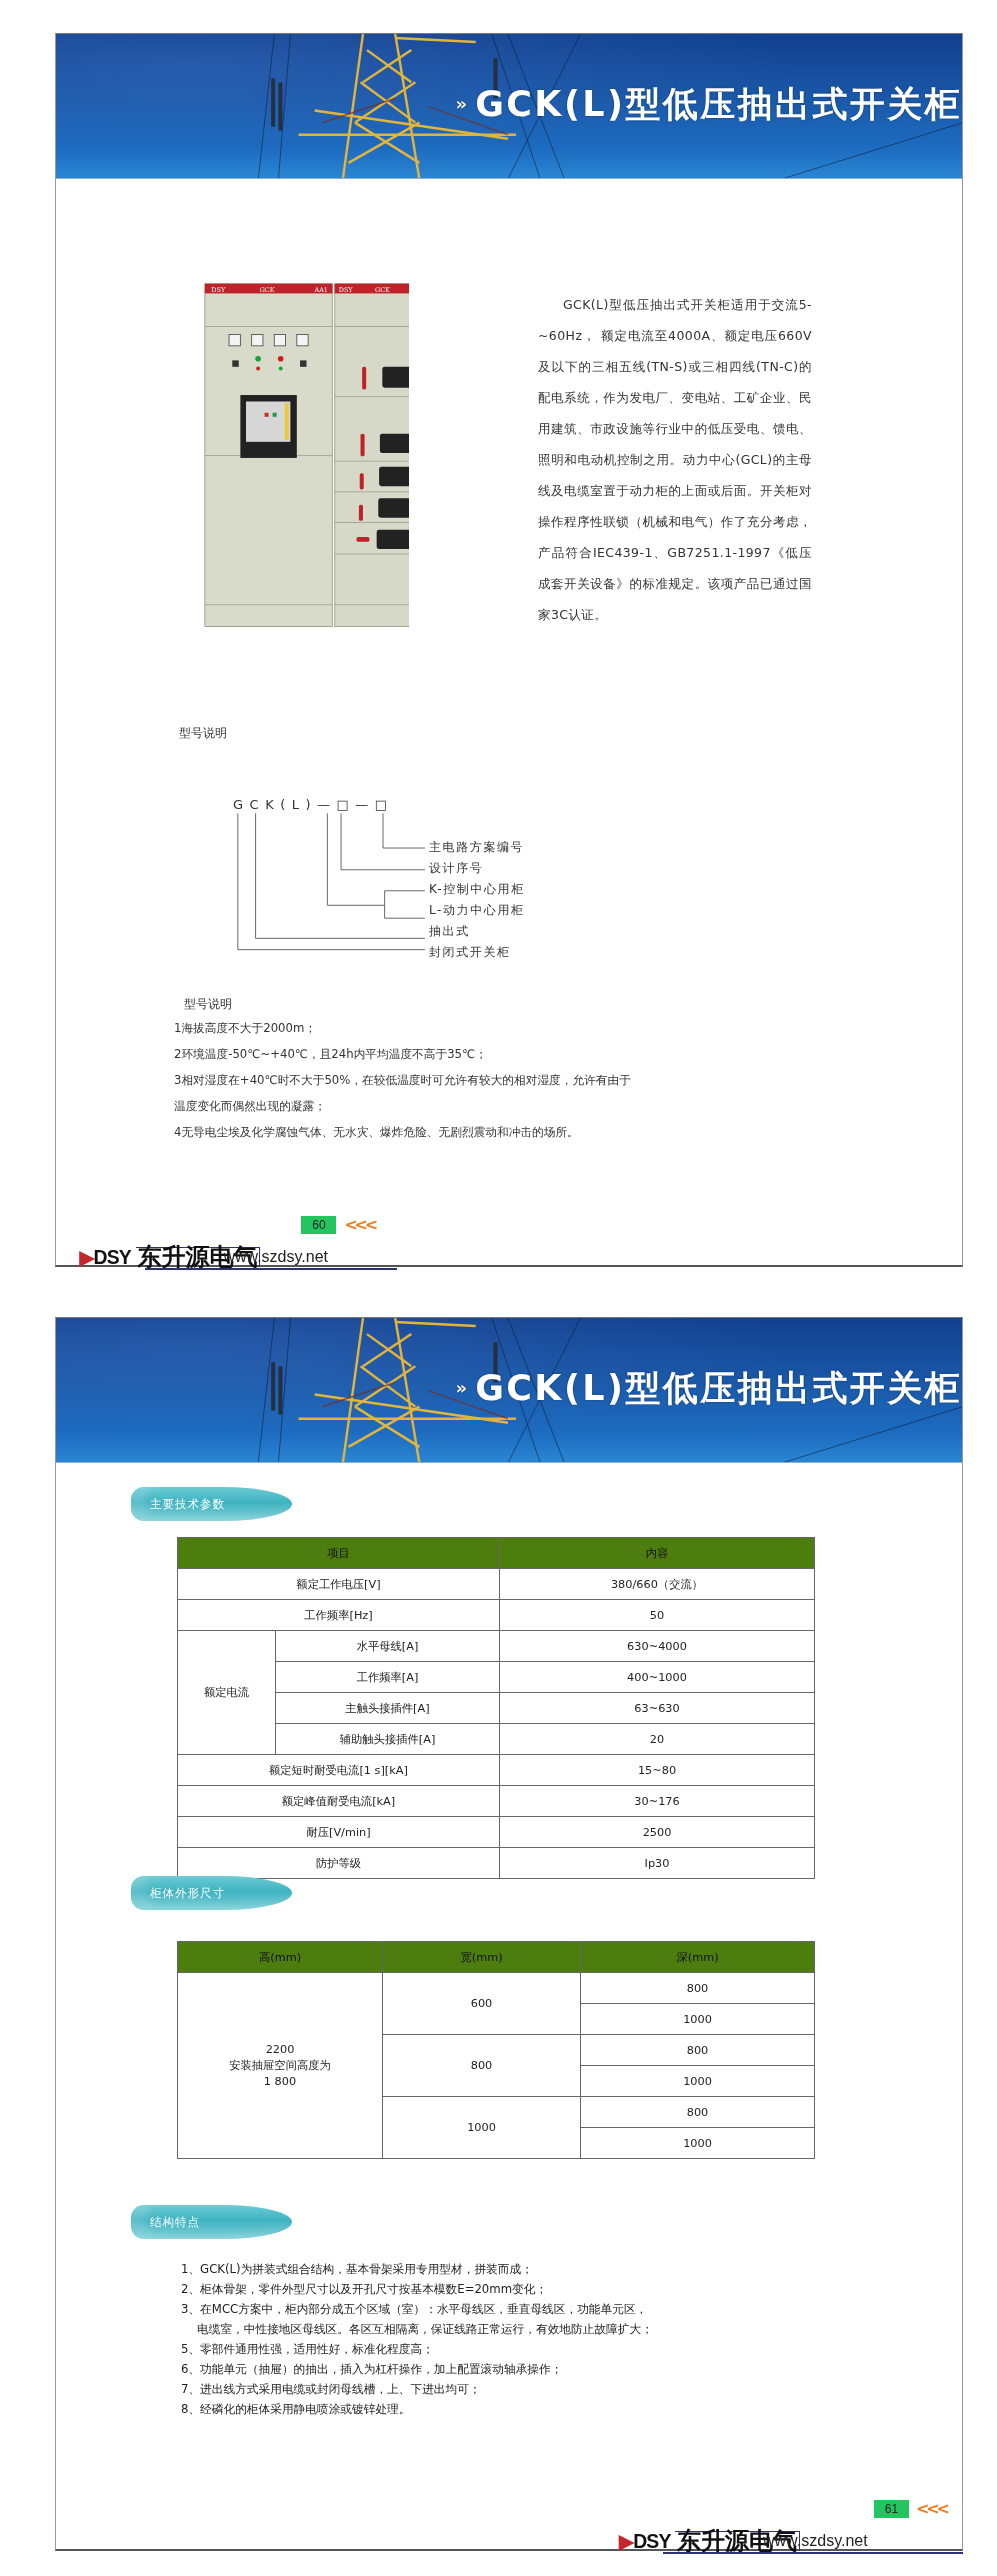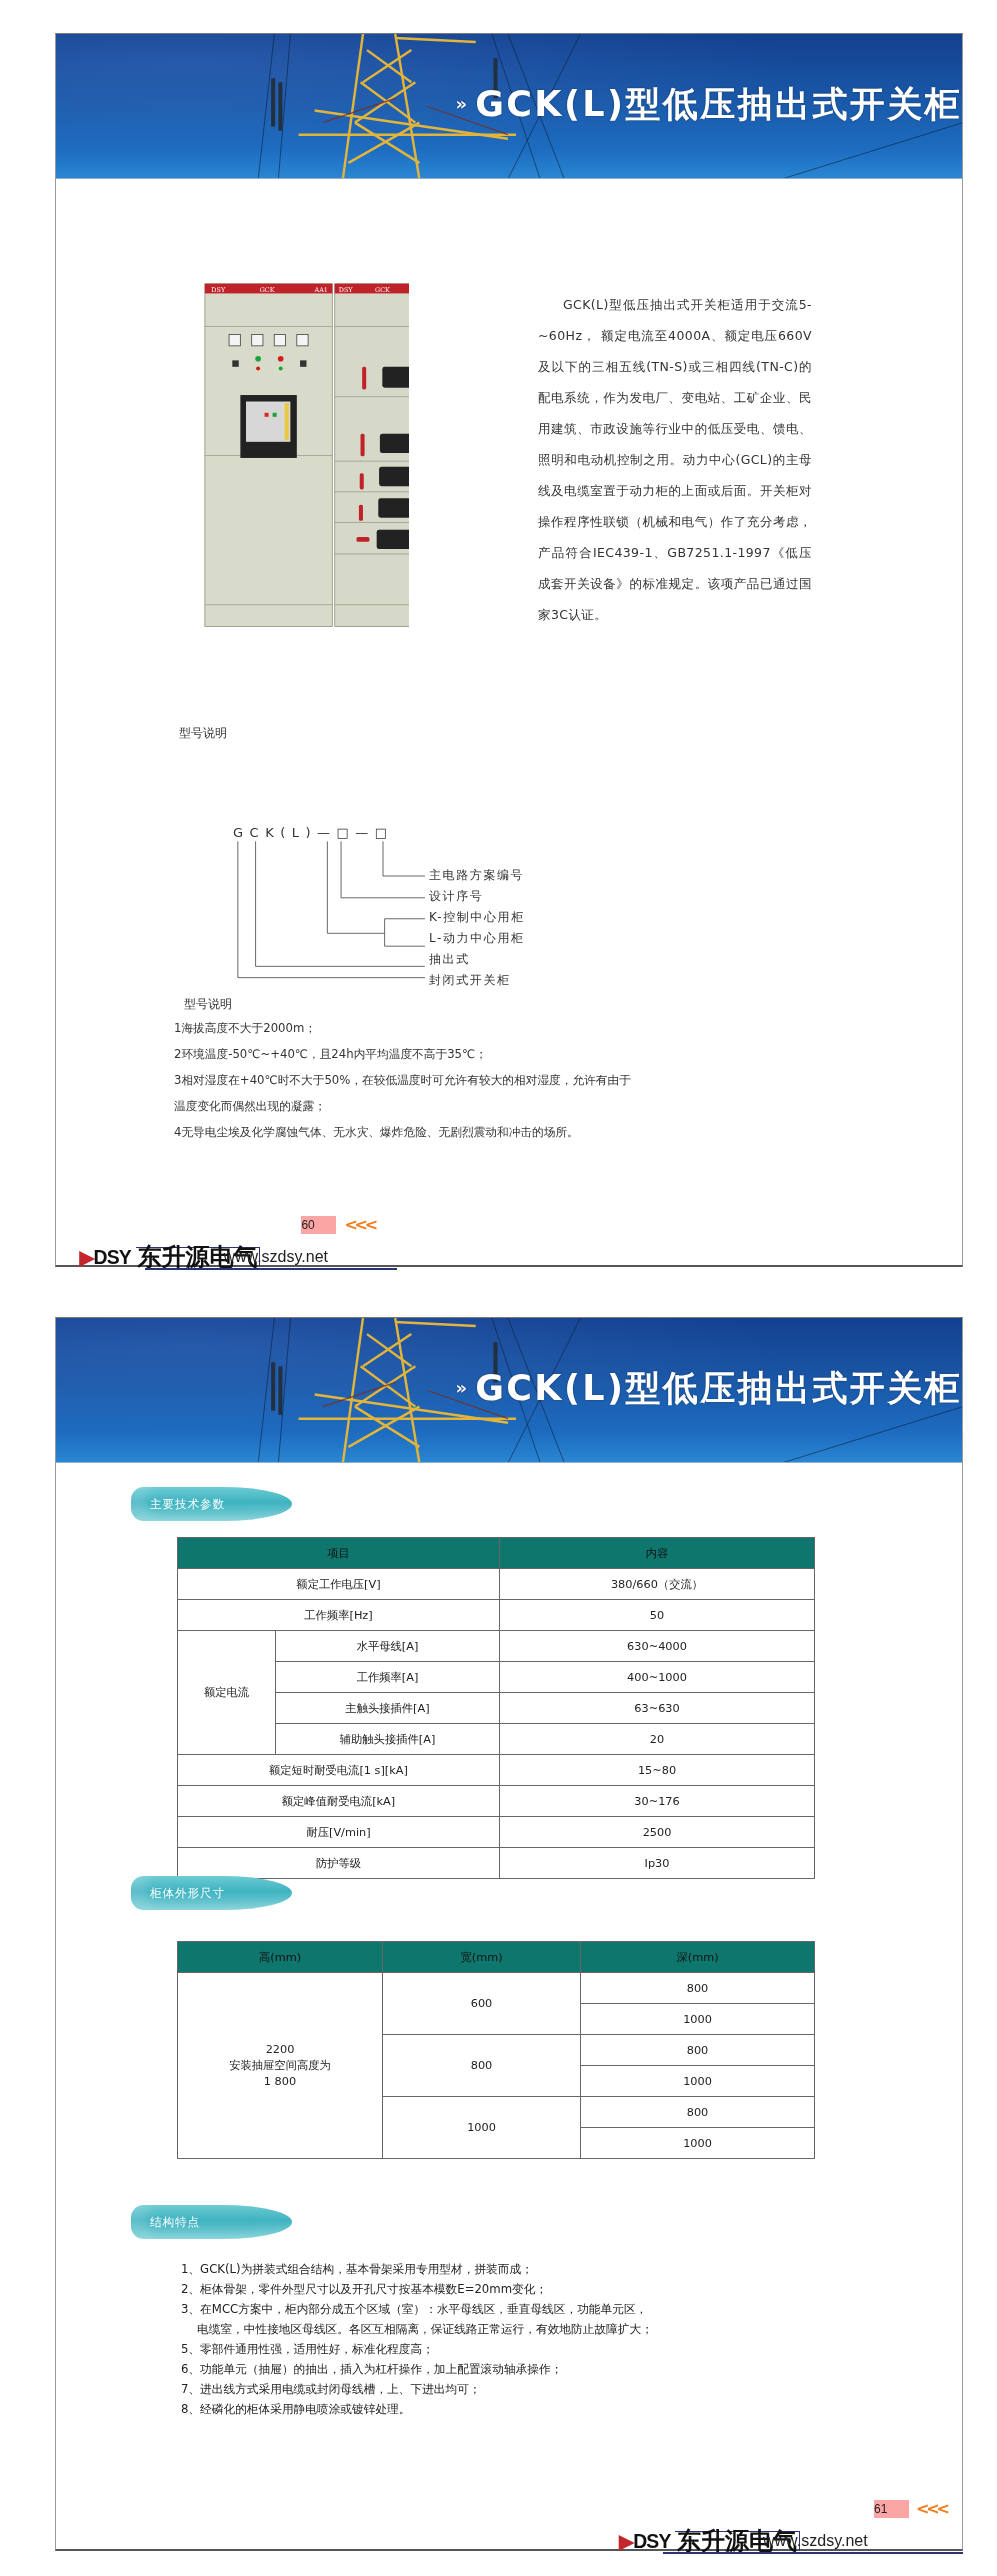--- a/index.html
+++ b/index.html
@@ -33,34 +33,34 @@
   .banner-title .chev { font-size: 18px; vertical-align: 6.5px; margin-right: 8px; letter-spacing: 0; }
 
   
   .product-photo { position: absolute; left: 123px; top: 232px; width: 230px; height: 371px; }
   .intro {
     position: absolute; left: 482px; top: 255px; width: 274px;
     font-size: 12.5px; line-height: 31px; color: #333; letter-spacing: 0.4px;
     text-align: justify; text-indent: 2em;
   }
   .section-label-plain { position: absolute; font-size: 12px; color: #333; }
-  .model-diagram { position: absolute; left: 177px; top: 763px; width: 371px; height: 194px; margin-top: 28px; }
+  .model-diagram { position: absolute; left: 177px; top: 763px; width: 371px; height: 194px; }
   .model-code {
     position: absolute; left: 0; top: 0; font-size: 13px; letter-spacing: 6.5px; color: #333;
   }
   .model-labels { position: absolute; left: 196px; top: 42px; font-size: 12px; line-height: 21px; color: #333; letter-spacing: 1.6px; }
   .model-diagram svg { position: absolute; left: 0; top: 0; }
 
   .conditions { position: absolute; left: 117px; top: 1052px; width: 726px; font-size: 11.7px; line-height: 26px; color: #333; }
 
   
   .footer { position: absolute; width: 339px; height: 56px; }
   .page-num-box {
-    position: absolute; top: 0; width: 35px; height: 18px; background: #fca5a5;
-    font-family: "Liberation Sans", sans-serif; font-size: 12px; line-height: 18px; color: #222;
+    position: absolute; top: 0; width: 35px; height: 18px; background: #22c55e;
+    font-family: "Liberation Sans", sans-serif; font-size: 12px; line-height: 18px; text-align: center; color: #222;
   }
   .page-arrows { position: absolute; top: 1.6px; color: #f07c1c; font-weight: bold; font-size: 16px; letter-spacing: -3.2px; line-height: 14.5px; }
   .brand-logo { position: absolute; top: 27.4px; left: 0; height: 24px; display: flex; align-items: flex-end; }
   .brand-dsy { font-family: "Liberation Sans", sans-serif; font-weight: bold; font-size: 19.4px; color: #111; letter-spacing: -0.8px; line-height: 19.4px; }
   .brand-dsy .d { color: #c4262e; }
   .brand-cn { font-weight: bold; font-size: 24px; color: #111; margin-left: 4.8px; line-height: 19.4px; padding: 0 1.6px; border-top: 1.6px solid #2c3273; border-right: 1.6px solid #2c3273; }
   .brand-url { position: absolute; top: 32px; font-family: "Liberation Sans", sans-serif; font-size: 16px; color: #222; }
   .brand-underline { position: absolute; top: 52px; height: 1.6px; background: #2c3273; }
 
   
@@ -68,21 +68,21 @@
     position: absolute; left: 75px; width: 161px; height: 34px;
     border-radius: 18px 97px 97px 18px / 18px 24px 24px 18px;
     background: linear-gradient(180deg, #6ccbd3 0%, #3fb3c1 45%, #7fd0d8 100%);
     box-shadow: inset 16px -3.2px 8px rgba(255,255,255,0.15);
     color: #fff; font-size: 11.7px; line-height: 34px; padding-left: 19px; letter-spacing: 0.8px;
   }
   table.spec {
     position: absolute; left: 121px; border-collapse: collapse; font-size: 11.3px; color: #222; table-layout: fixed;
   }
   table.spec th, table.spec td { border: 0.8px solid #666; text-align: center; vertical-align: middle; font-weight: normal; }
-  table.spec th { background: #0f766e; color: #111; text-align: center; }
+  table.spec th { background: #4d7c0f; color: #111; text-align: center; }
   #tech-table { top: 158px; width: 637px; }
   #tech-table tr { height: 31px; }
   #dim-table { top: 579px; width: 637px; }
   #dim-table tr { height: 31px; }
   #dim-table td.multi { line-height: 16px; }
 
   .features { position: absolute; left: 125px; top: 864px; width: 710px; font-size: 11.7px; line-height: 20px; color: #222; }
   .features li { list-style: none; }
   .features li .cont { display: block; padding-left: 16px; }
 </style>

